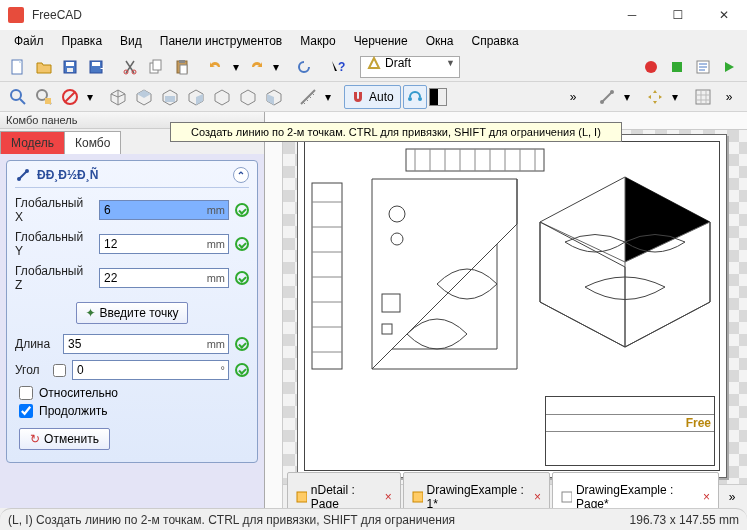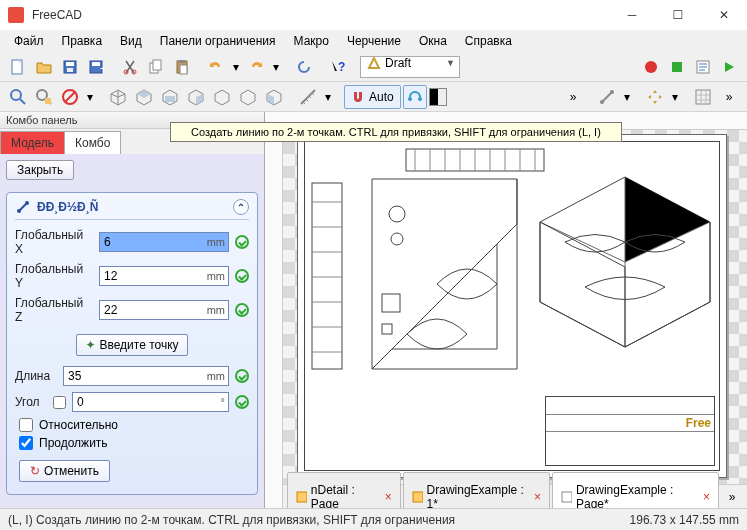--- a/index.html
+++ b/index.html
@@ -51,21 +51,21 @@
 .checker { position: absolute; inset: 0; background-image: linear-gradient(45deg,#d9d9d9 25%,transparent 25%,transparent 75%,#d9d9d9 75%),linear-gradient(45deg,#d9d9d9 25%,transparent 25%,transparent 75%,#d9d9d9 75%); background-size: 24px 24px; background-position: 0 0,12px 12px; background-color: #f3f3f3; }
 .sheet { position: absolute; left: 14px; top: 4px; right: 20px; bottom: 30px; background: #fff; border: 1px solid #666; box-shadow: 2px 2px 0 #aaa; }
 .sheet-inner { position: absolute; inset: 6px; border: 1px solid #444; }
 .part { position: absolute; border: 0; }
 .titleblock { position: absolute; right: 4px; bottom: 4px; width: 170px; height: 70px; border: 1px solid #444; background: #fff; font-size: 8px; }
 .titleblock .row { border-bottom: 1px solid #888; padding: 1px 3px; display: flex; gap: 6px; }
 .doc-tabs { height: 24px; background: #f0f0f0; border-top: 1px solid #ccc; display: flex; align-items: center; padding: 0 4px; gap: 2px; }
 .doc-tab { display: flex; align-items: center; gap: 4px; padding: 10px 8px; border: 1px solid #bbb; background: #eee; border-radius: 2px 2px 0 0; font-size: 11px; }
 .doc-tab.active { background: #fff; }
 .doc-tab .x { color: #c33; margin-left: 2px; }
-.statusbar { height: 22px; background: #f0f0f0; border-top: 1px solid #ccc; display: flex; align-items: center; padding: 0 8px; color: #333; font-size: 11px; }
+.statusbar { height: 22px; background: #f0f0f0; border-top: 1px solid #ccc; display: flex; align-items: center; padding: 0 8px; color: #333; font-size: 11px; border-radius: 11px; }
 .statusbar .right { margin-left: auto; }
 .tooltip { position: absolute; background: #ffffe1; border: 1px solid #777; padding: 3px 20px; font-size: 11px; color: #000; z-index: 50; white-space: nowrap; }
 svg { display: block; }
 </style>
 </head>
 <body>
 
 <div class="titlebar">
   <div class="app-icon"></div>
   <span class="title">FreeCAD</span>
@@ -73,21 +73,21 @@
     <div>─</div>
     <div>☐</div>
     <div>✕</div>
   </div>
 </div>
 
 <div class="menubar">
   <span>Файл</span>
   <span>Правка</span>
   <span>Вид</span>
-  <span>Панели ограничения</span>
+  <span>Панели инструментов</span>
   <span>Макро</span>
   <span>Черчение</span>
   <span>Окна</span>
   <span>Справка</span>
 </div>
 
 <div class="toolbar">
   <div class="tool-btn">
       <svg width="16" height="16">
         <rect x="2" y="1" width="10" height="14" fill="#fff" stroke="#5a7cb8"></rect>
@@ -311,21 +311,20 @@
 
 <div class="dock">
 
   <div class="combo-panel">
     <div class="combo-title">Комбо панель</div>
     <div class="tabs">
       <div class="tab">Модель</div>
       <div class="tab active">Комбо</div>
     </div>
     <div class="task-body">
-      <div class="close-bar"><button class="close-btn">Закрыть</button></div>
       <div class="point-card">
         <div class="point-header">
           <svg width="16" height="16">
               <circle cx="4" cy="12" r="2" fill="#2a4d9b"></circle>
               <circle cx="12" cy="4" r="2" fill="#2a4d9b"></circle>
               <path d="M4 12L12 4" stroke="#2a4d9b" stroke-width="2"></path>
             </svg>
           <span style="margin-left:6px">ÐÐ¸Ð½Ð¸Ñ</span>
           <div class="expand">⌃</div>
         </div>

